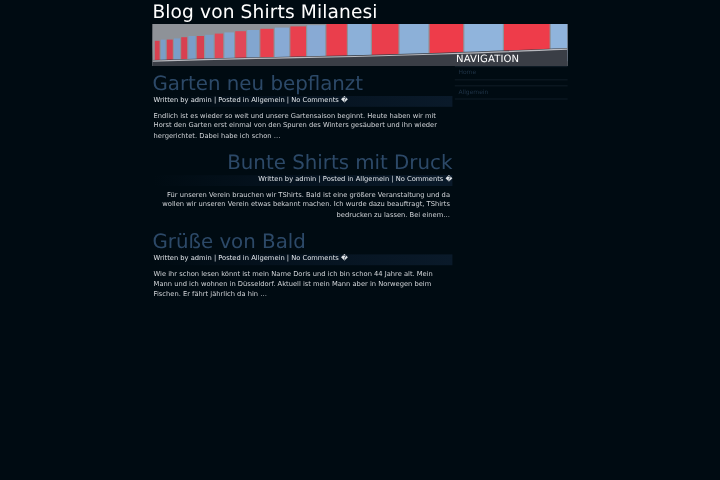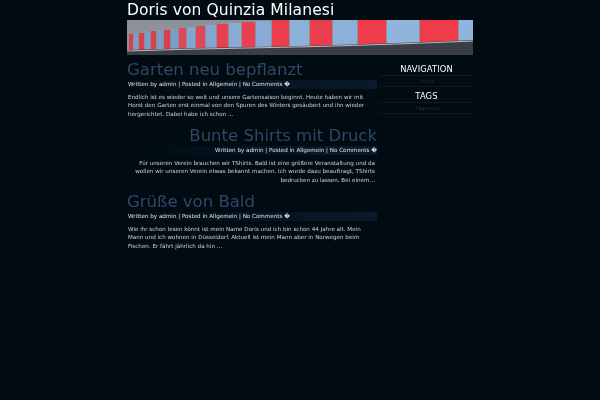--- a/index.html
+++ b/index.html
@@ -39,41 +39,41 @@
       white-space: nowrap;
     }
     .post-meta span { cursor: default; }
     .post-meta .link { cursor: pointer; }
     .post-excerpt {
       font-size: 5.6px; color: #d0d4d8; line-height: 8.4px;
       margin-top: 4px; padding-left: 1px; width: 248px;
       height: 30px;
     }
     .sidebar {
-      position: absolute; left: 252px; top: 64px; width: 94px; text-align: center;
+      position: absolute; left: 252px; top: 44px; width: 94px;
     }
     .widget-title {
       font-size: 8.4px; color: #ffffff; line-height: 11px; padding-left: 1px;
       letter-spacing: 0.1px;
     }
     .widget-list {
       border-top: 1px solid #0d1a24;
       border-bottom: 1px solid #0d1a24;
       padding: 1px 0 1px 3px;
       margin-bottom: 4px;
     }
     .widget-item {
       font-size: 5px; color: #1f3448; line-height: 8px; cursor: pointer;
     }
   </style>
 </head>
 <body>
 
 <div class="wrap">
-  <div class="site-title">Doris von Quinzia Milanesi</div>
+  <div class="site-title">Blog von Shirts Milanesi</div>
 
   <div class="header-banner">
     <svg width="346" height="35" viewBox="0 0 346 35" xmlns="http://www.w3.org/2000/svg">
       <rect x="0" y="0" width="346" height="35" fill="#8e9298"></rect>
       <g>
         <rect x="2" y="14" width="4" height="17" fill="#d84050"></rect>
         <rect x="7" y="13" width="4" height="18" fill="#7a9ec8"></rect>
         <rect x="12" y="13" width="5" height="18" fill="#d84050"></rect>
         <rect x="18" y="12" width="5" height="19" fill="#7a9ec8"></rect>
         <rect x="24" y="11" width="5" height="20" fill="#d84050"></rect>
@@ -147,19 +147,18 @@
   </div>
 
   <div class="sidebar">
     <div class="widget">
       <div class="widget-title">NAVIGATION</div>
       <div class="widget-list">
         <div class="widget-item">Home</div>
       </div>
     </div>
     <div class="widget">
-      <div class="widget-title">TAGS</div>
       <div class="widget-list">
         <div class="widget-item">Allgemein</div>
       </div>
     </div>
   </div>
 </div>
 
 </body></html>

